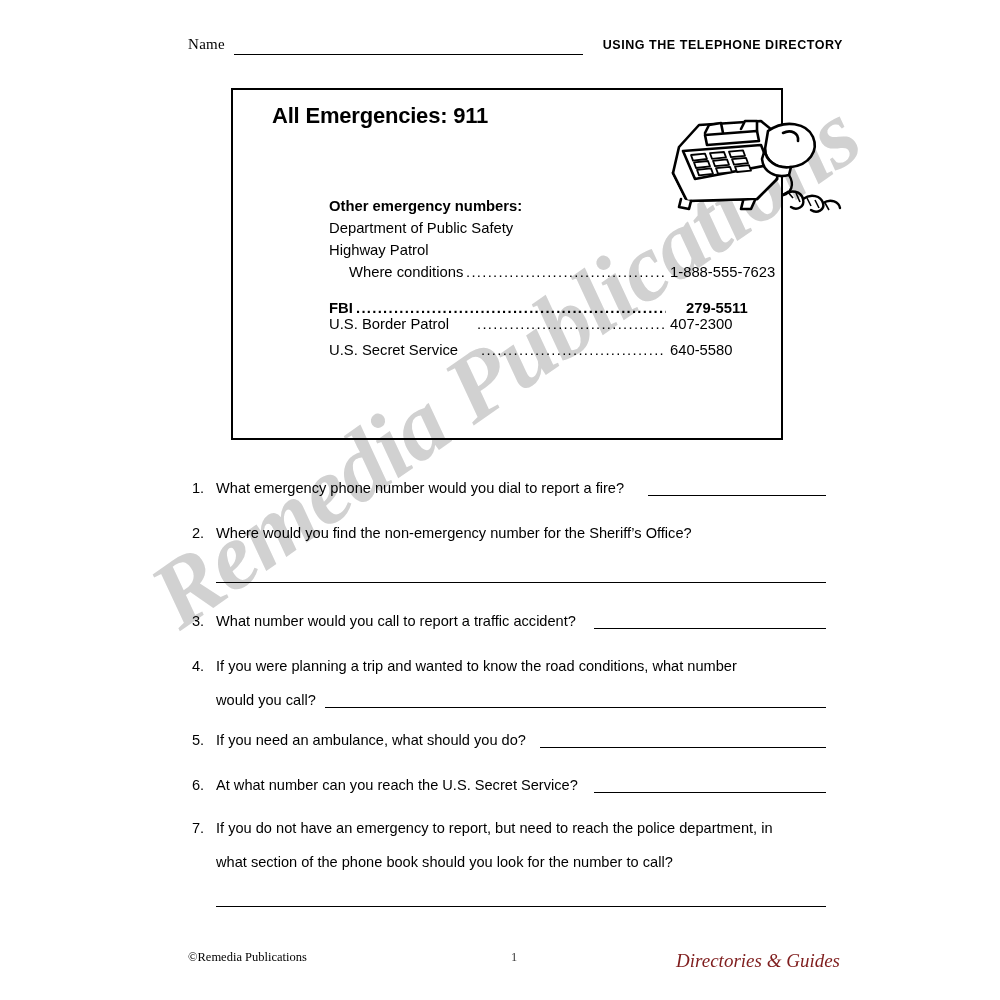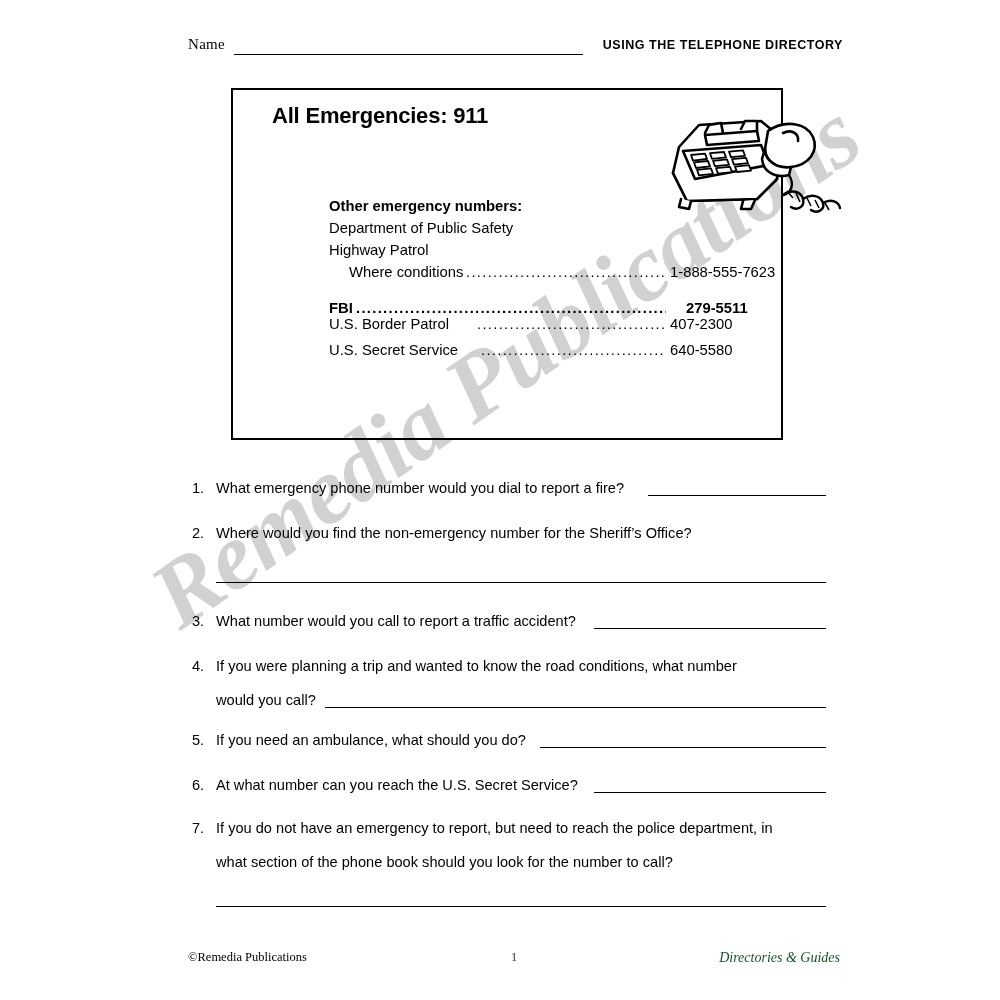--- a/index.html
+++ b/index.html
@@ -226,22 +226,22 @@
     font-family: "Liberation Serif", serif;
     font-size: 12.5px;
     color: #3a3a3a;
   }
   #footer-right {
     position: absolute;
     right: 0;
     top: 0;
     font-family: "Liberation Serif", serif;
     font-style: italic;
-    font-size: 14px;
-    color: #14532d;
+    font-size: 19px;
+    color: #7f1d1d;
     white-space: nowrap;
   }
 </style>
 </head>
 <body>
 
 <div id="page">
 
   <div id="watermark">
     <div class="wm-text">Remedia Publications</div>

